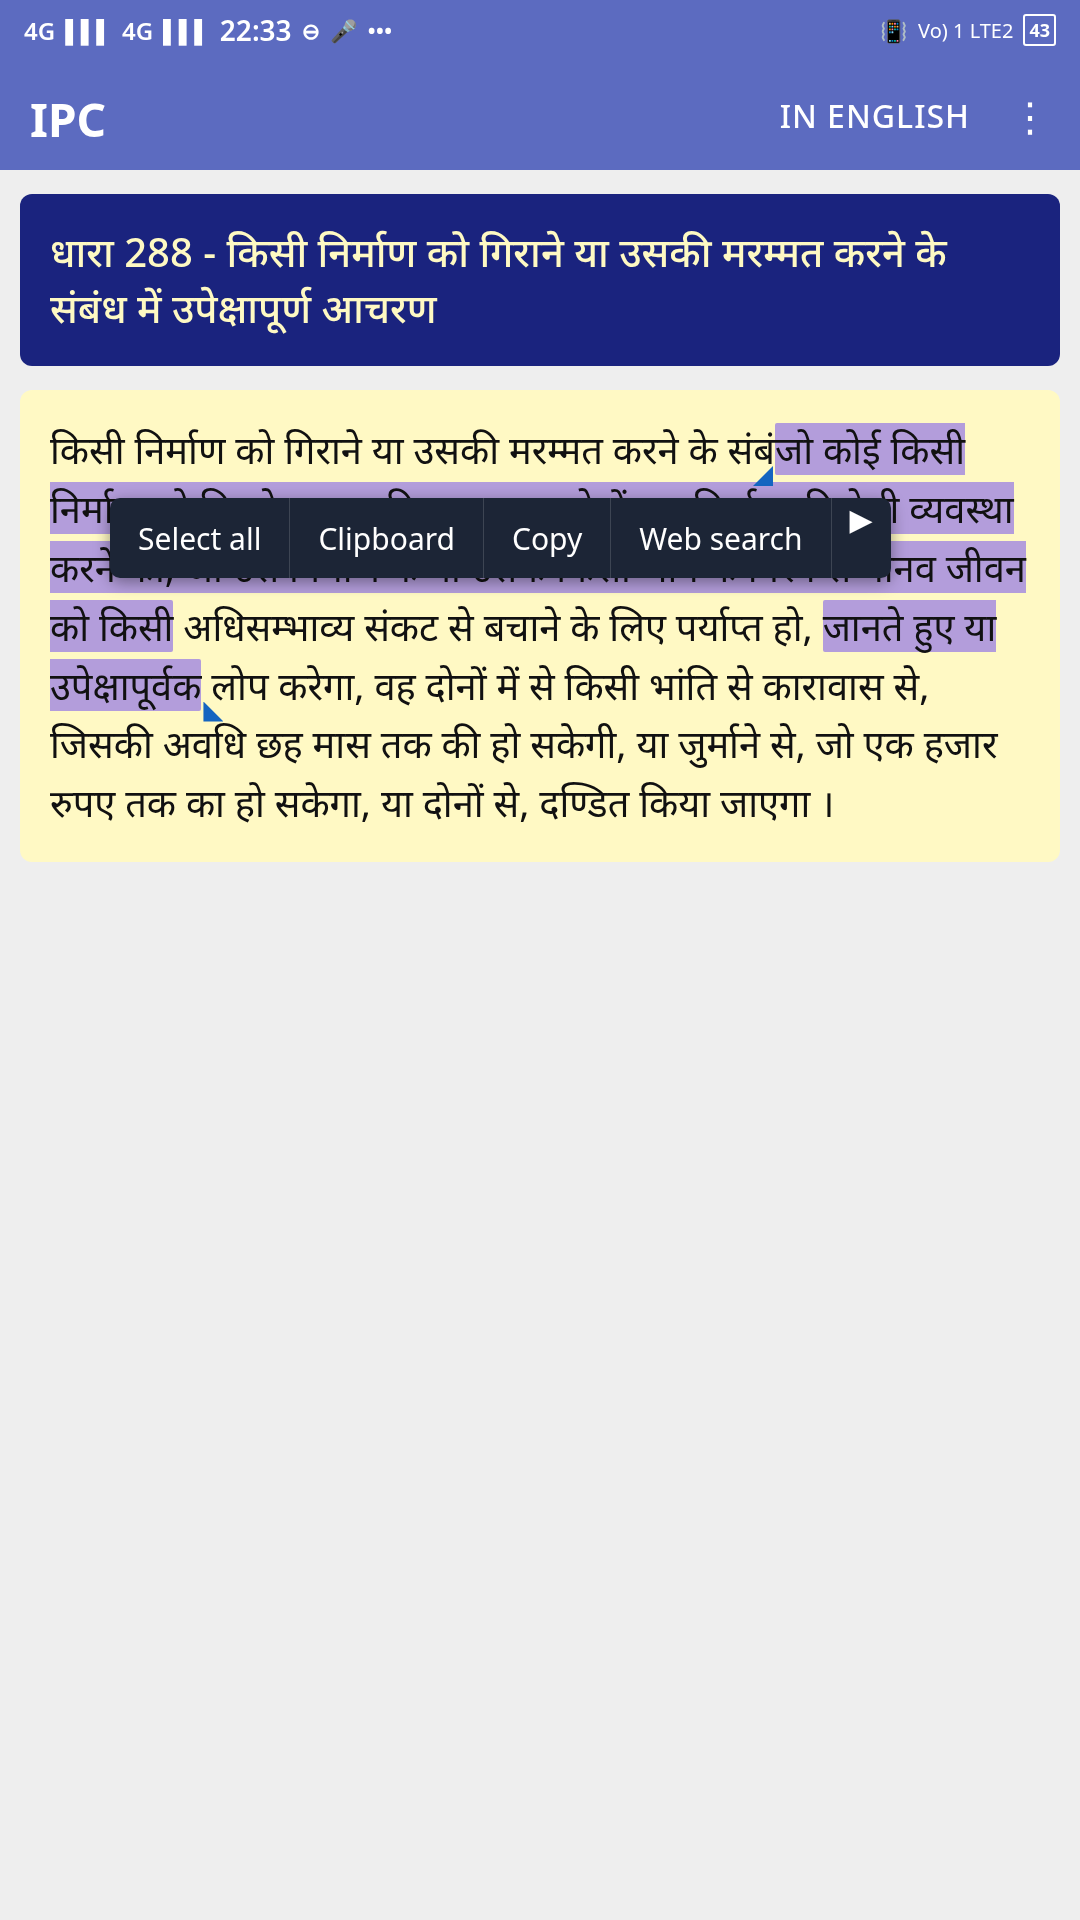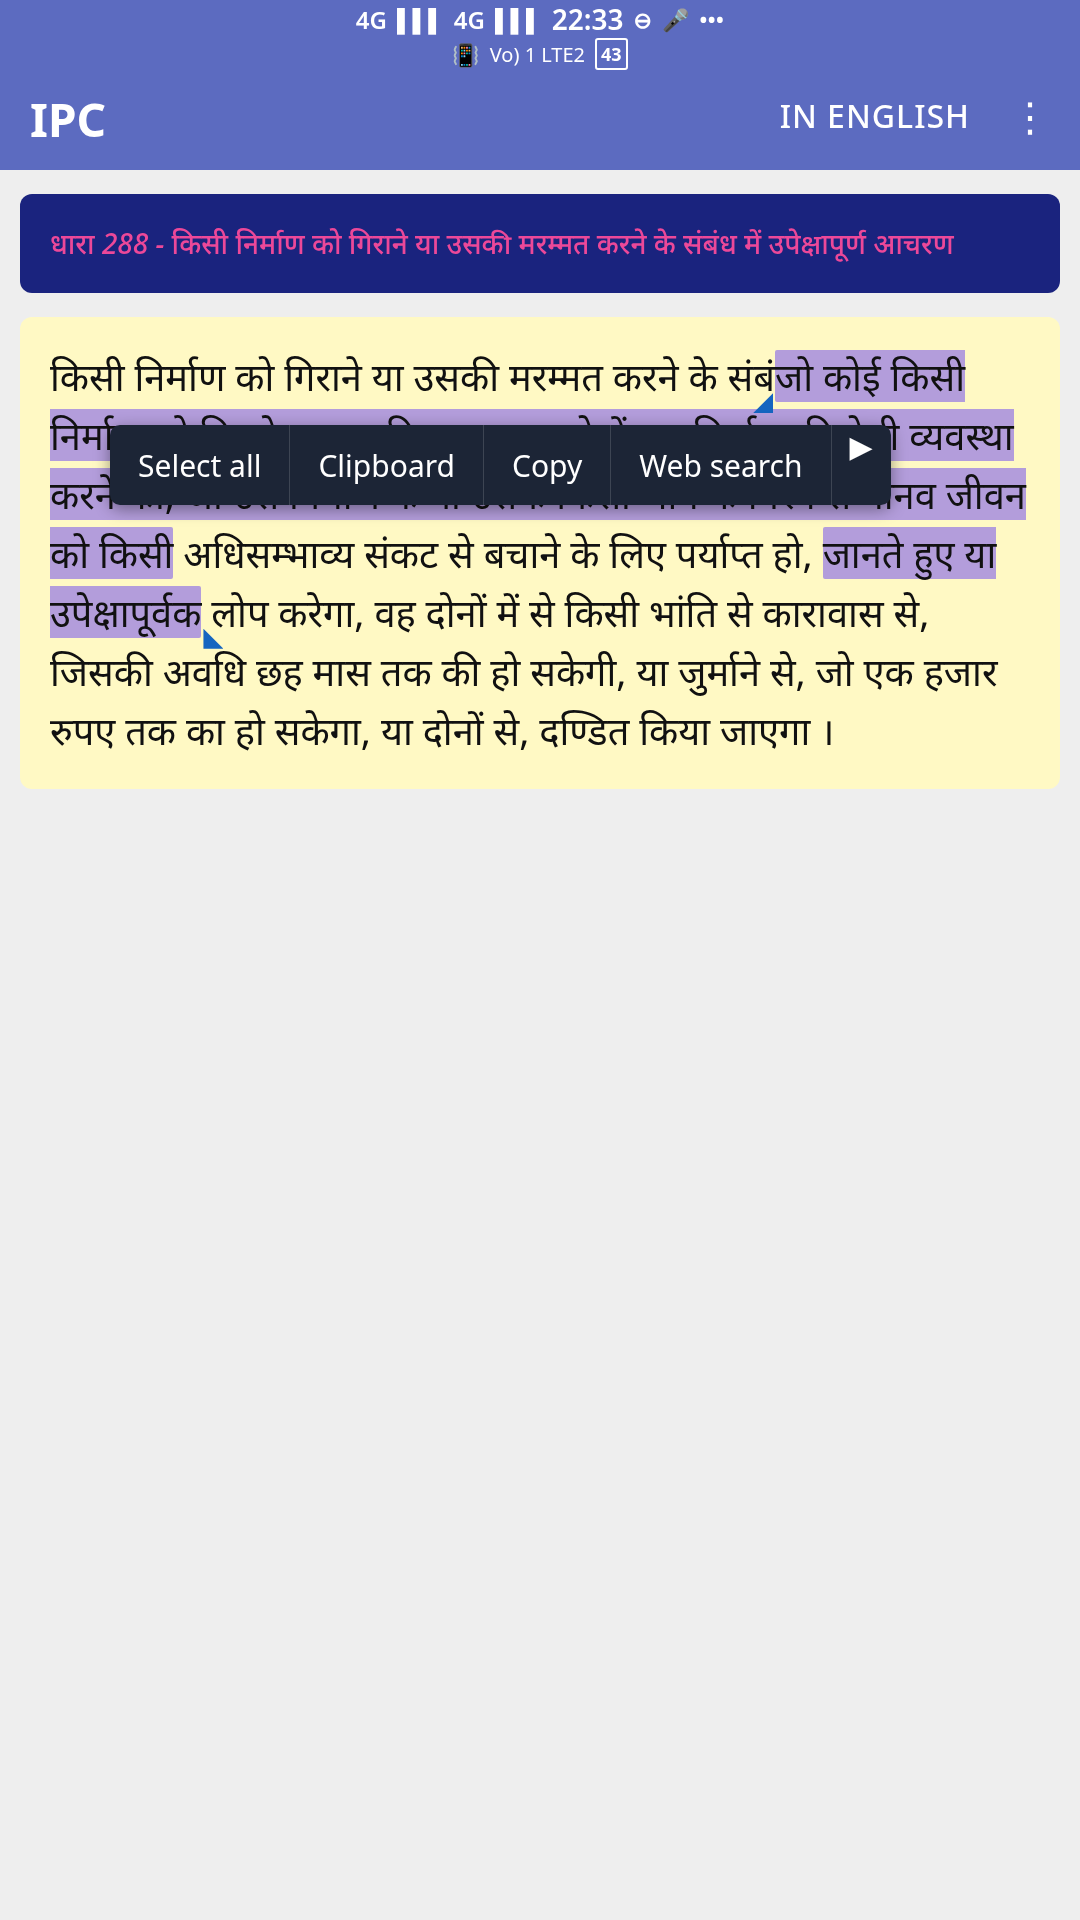--- a/index.html
+++ b/index.html
@@ -15,21 +15,20 @@
 
     
     .status-bar {
       width: 100%;
       height: 60px;
       background: #5c6bc0;
       display: flex;
       align-items: center;
       justify-content: space-between;
       padding: 0 24px;
-      flex-direction: column;
     }
     .status-left {
       display: flex;
       align-items: center;
       gap: 10px;
       color: white;
       font-size: 24px;
       font-weight: 600;
     }
     .status-right {
@@ -84,25 +83,24 @@
     }
 
     
     .section-header {
       margin: 24px 20px 0 20px;
       background: #1a237e;
       border-radius: 12px;
       padding: 30px 30px;
     }
     .section-title {
-      color: #ec4899;
-      font-size: 28px;
+      color: #fef9c3;
+      font-size: 40px;
       line-height: 1.4;
       font-weight: 500;
-      font-style: italic;
     }
 
     
     .content-card {
       margin: 24px 20px 0 20px;
       background: #fff9c4;
       border-radius: 12px;
       padding: 30px 30px;
       position: relative;
     }

